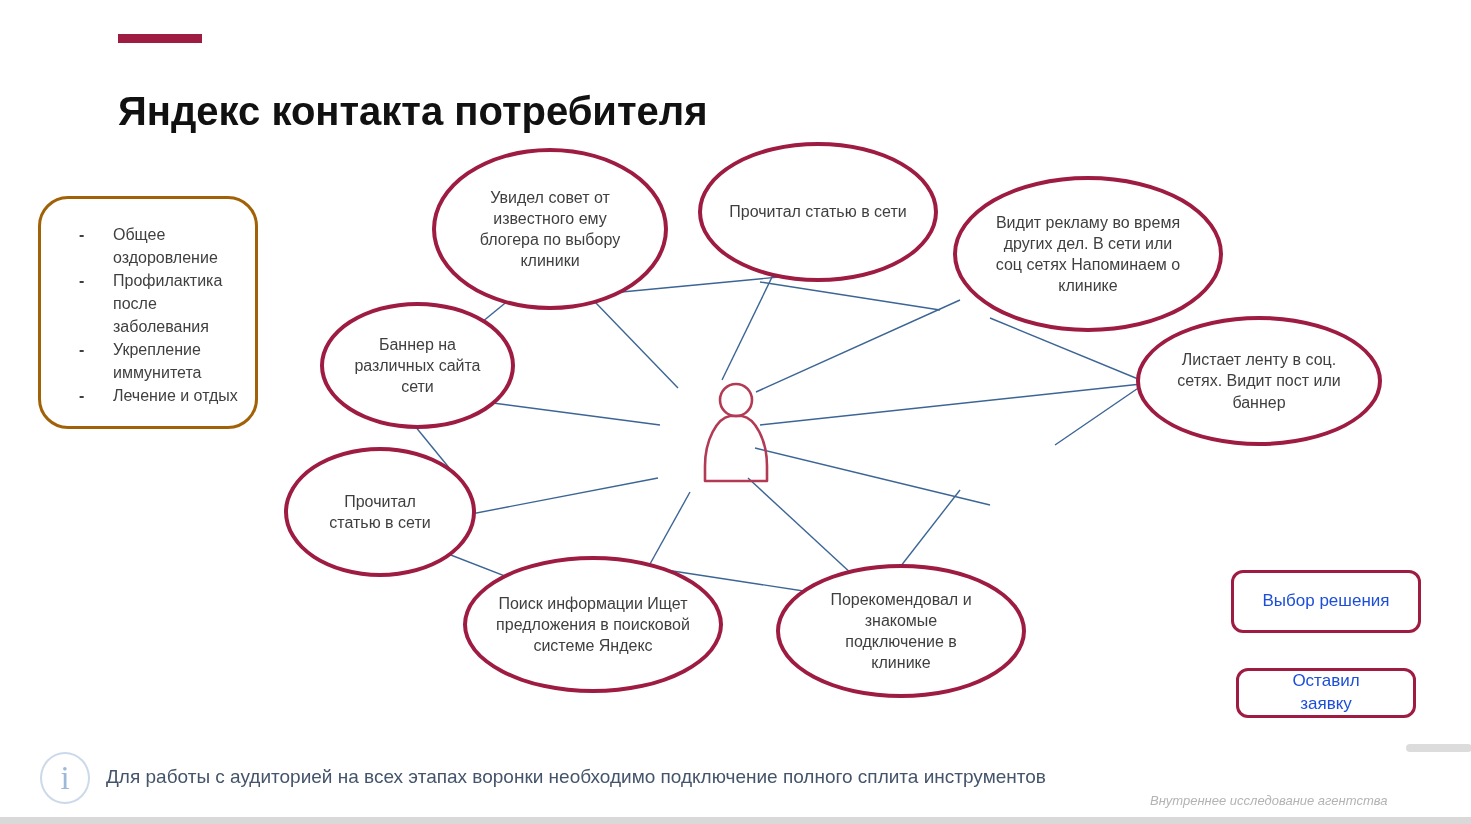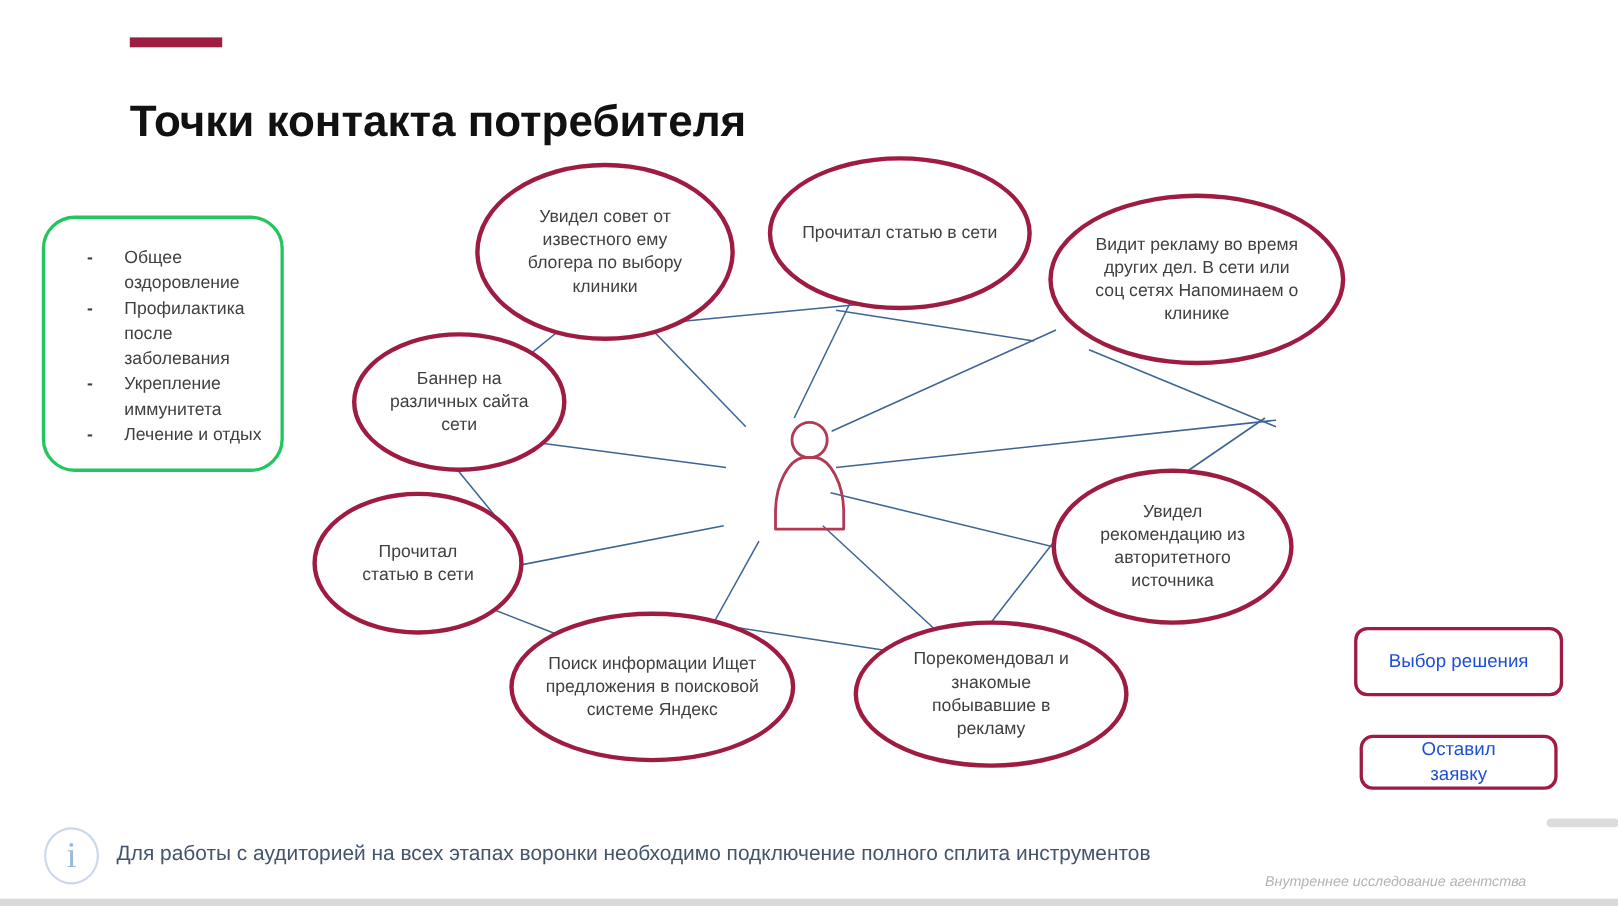--- a/index.html
+++ b/index.html
@@ -7,21 +7,21 @@
     position:relative;width:1471px;height:824px;background:#ffffff;overflow:hidden;
     font-family:"Liberation Sans",sans-serif;
   }
   .accent-bar{position:absolute;left:118px;top:34px;width:84px;height:9px;background:#9e1b42;}
   .title{
     position:absolute;left:118px;top:62px;width:900px;
     font-size:40px;font-weight:700;color:#111;letter-spacing:0;
   }
   .audience-box{
     position:absolute;left:38px;top:196px;width:220px;height:233px;box-sizing:border-box;
-    border:3px solid #22c55e;border-radius:30px;background:#fff;
+    border:3px solid #a16207;border-radius:30px;background:#fff;
     padding:24px 10px 10px 0;
   }
   .audience-box ul{list-style:none;margin:0;padding:0;}
   .audience-box li{
     position:relative;padding-left:72px;font-size:16px;line-height:23px;color:#3f3f3f;
   }
   .audience-box li::before{
     content:"-";position:absolute;left:38px;top:0;font-weight:700;color:#3f3f3f;
   }
   .web{position:absolute;left:0;top:0;z-index:1;}
@@ -57,21 +57,21 @@
     position:absolute;left:1406px;top:744px;width:66px;height:8px;border-radius:4px;background:#dcdcdc;
   }
   .bottom-edge{position:absolute;left:0;top:817px;width:1471px;height:7px;background:#d9d9d9;}
 </style>
 </head>
 <body>
 
 <div class="slide">
 
   <div class="accent-bar"></div>
-  <h1 class="title">Точки контакта потребителя</h1>
+  <h1 class="title">Яндекс контакта потребителя</h1>
 
   <div class="audience-box">
     <ul>
       <li>Общее оздоровление</li>
       <li>Профилактика после заболевания</li>
       <li>Укрепление иммунитета</li>
       <li>Лечение и отдых</li>
     </ul>
   </div>
 
@@ -100,34 +100,34 @@
 
   <div class="ellipse" style="left:432px;top:148px;width:236px;height:162px;">
     <span>Увидел совет от известного ему блогера по выбору клиники</span>
   </div>
   <div class="ellipse" style="left:698px;top:142px;width:240px;height:140px;">
     <span>Прочитал статью в сети</span>
   </div>
   <div class="ellipse" style="left:953px;top:176px;width:270px;height:156px;padding:6px 36px;">
     <span>Видит рекламу во время других дел. В сети или соц сетях Напоминаем о клинике</span>
   </div>
+  <div class="ellipse" style="left:1136px;top:316px;width:246px;height:130px;padding:6px 34px;">
+    <span>Листает ленту в соц. сетях. Видит пост или баннер</span>
+  </div>
   <div class="ellipse" style="left:320px;top:302px;width:195px;height:127px;">
     <span>Баннер на различных сайта сети</span>
   </div>
   <div class="ellipse" style="left:284px;top:447px;width:192px;height:130px;padding:6px 40px;">
     <span>Прочитал статью в сети</span>
   </div>
-  <div class="ellipse" style="left:956px;top:426px;width:220px;height:142px;padding:6px 30px;">
-    <span>Увидел рекомендацию из авторитетного источника</span>
-  </div>
   <div class="ellipse" style="left:463px;top:556px;width:260px;height:137px;">
     <span>Поиск информации Ищет предложения в поисковой системе Яндекс</span>
   </div>
   <div class="ellipse" style="left:776px;top:564px;width:250px;height:134px;padding:6px 38px;">
-    <span>Порекомендовал и знакомые побывавшие в рекламу</span>
+    <span>Порекомендовал и знакомые подключение в клинике</span>
   </div>
 
   <svg class="person" style="left:695px;top:378px;" width="90" height="110" viewBox="0 0 90 110">
     <circle cx="41" cy="22" r="16" fill="none" stroke="#b23a54" stroke-width="2.6"></circle>
     <path d="M10 103 L10 88 C10 62 22 40 35 38 L47 38 C60 40 72 62 72 88 L72 103 Z" fill="none" stroke="#b23a54" stroke-width="2.6" stroke-linejoin="round"></path>
   </svg>
 
   <div class="stage-box" style="left:1231px;top:570px;width:190px;height:63px;">
     <span>Выбор решения</span>
   </div>

